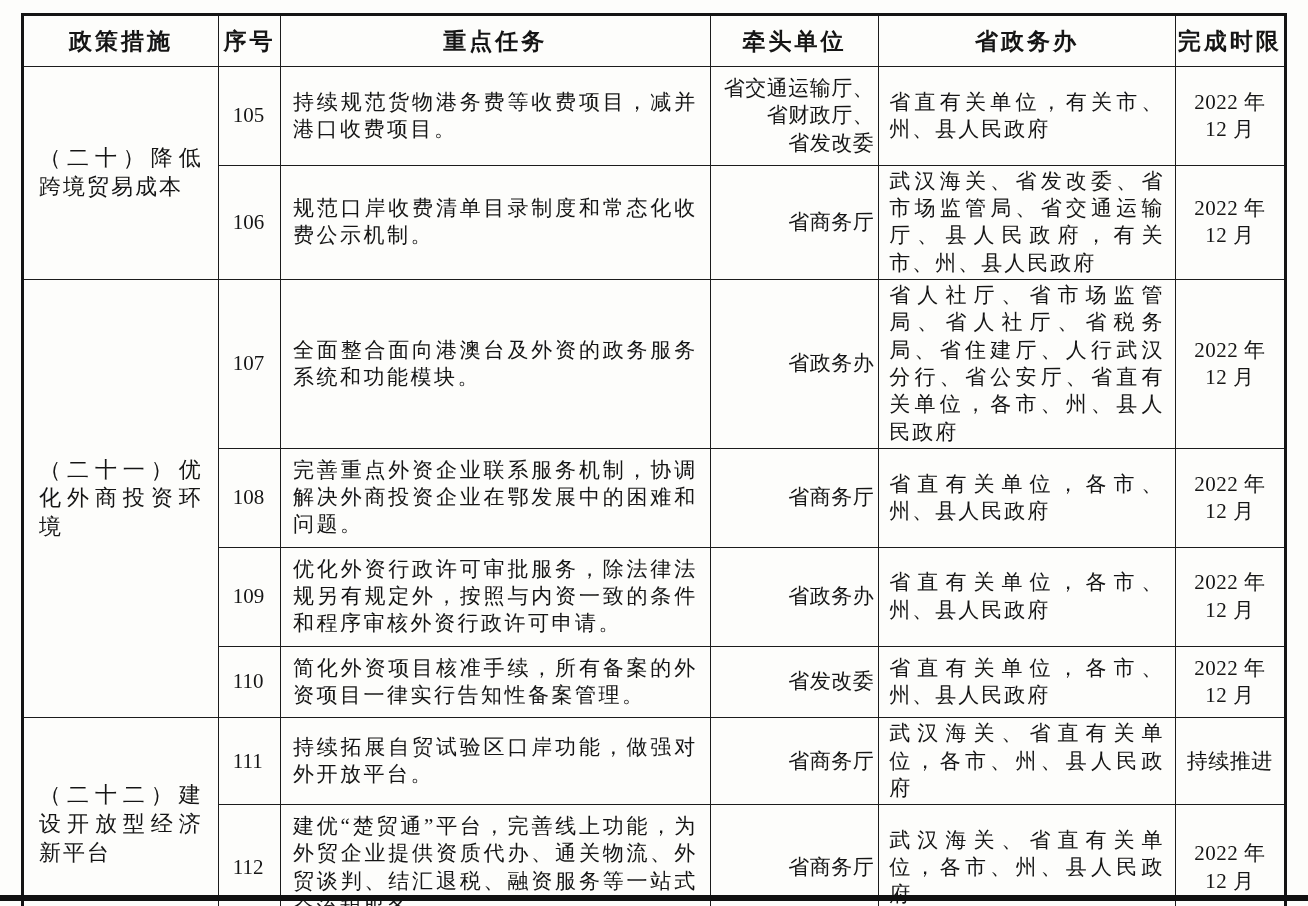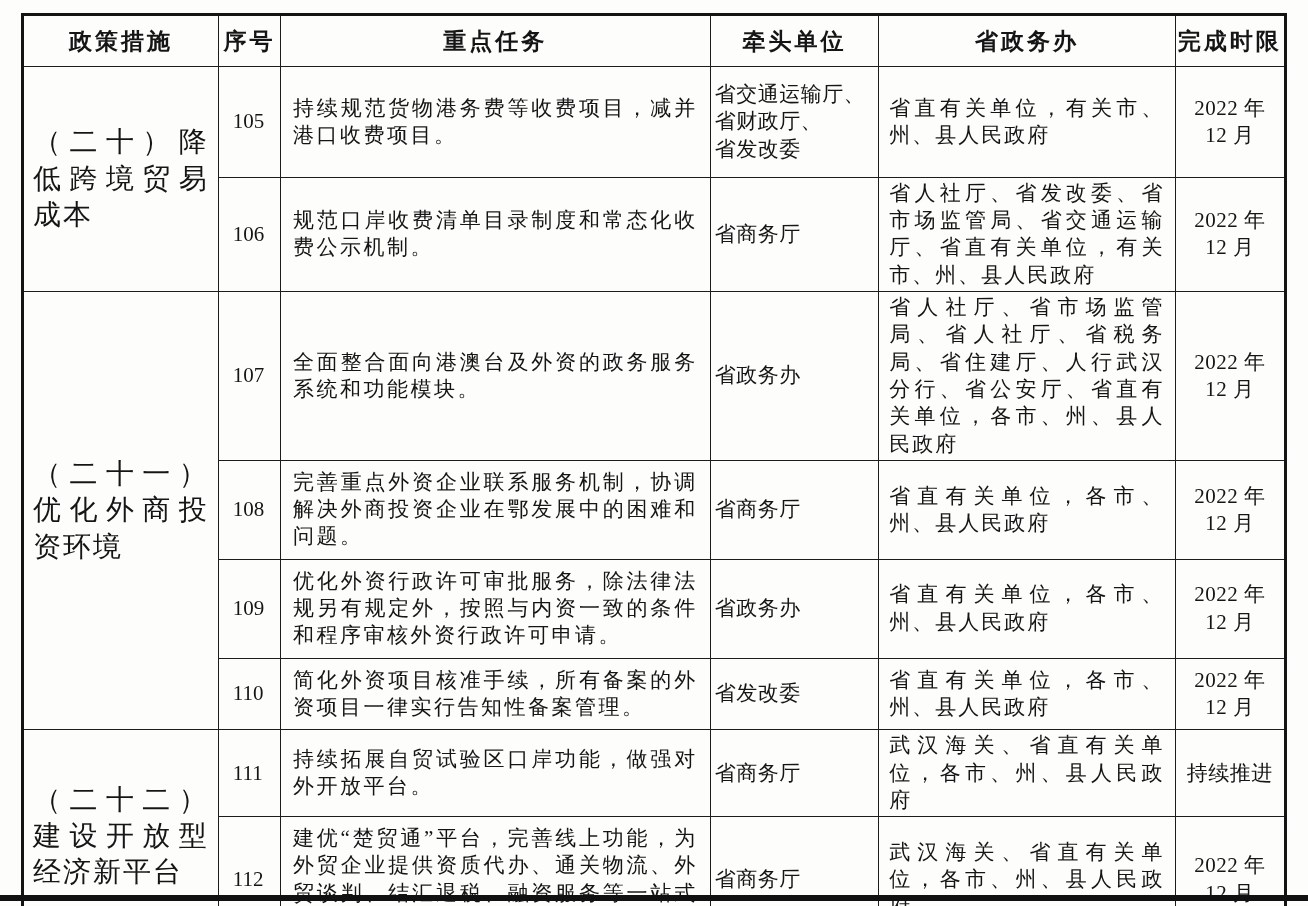--- a/index.html
+++ b/index.html
@@ -40,41 +40,41 @@
     height: 46px;
     text-align: center;
     padding: 2px 0;
   }
   td {
     font-size: 21px;
     line-height: 1.3;
     padding: 8px 10px;
   }
   td.measure {
-    font-size: 28px;
+    font-size: 22px;
     letter-spacing: 2px;
     text-align: justify;
-    padding: 8px 9px;
+    padding: 8px 15px;
     margin-left: 24px;
   }
   td.num {
     text-align: left;
     padding: 8px 14px;
     letter-spacing: 0;
   }
   td.task {
     text-align: justify;
     letter-spacing: 2.5px;
     padding: 8px 12px;
     margin-left: 10px;
   }
   td.lead {
-    text-align: left;
+    text-align: right;
     white-space: pre-line;
-    padding: 14px 4px;
+    padding: 8px 4px;
     letter-spacing: 0.5px;
   }
   td.resp {
     text-align: justify;
     letter-spacing: 2px;
     padding: 2px 10px;
   }
   td.deadline {
     text-align: center;
     white-space: pre-line;
@@ -123,21 +123,21 @@
 省财政厅、
 省发改委</td>
           <td class="resp">省直有关单位，有关市、州、县人民政府</td>
           <td class="deadline">2022 年
 12 月</td>
         </tr>
         <tr>
           <td class="num">106</td>
           <td class="task">规范口岸收费清单目录制度和常态化收费公示机制。</td>
           <td class="lead">省商务厅</td>
-          <td class="resp">省人社厅、省发改委、省市场监管局、省交通运输厅、省直有关单位，有关市、州、县人民政府</td>
+          <td class="resp">武汉海关、省发改委、省市场监管局、省交通运输厅、县人民政府，有关市、州、县人民政府</td>
           <td class="deadline">2022 年
 12 月</td>
         </tr>
         <tr>
           <td rowspan="4" class="measure">（二十一）优化外商投资环境</td>
           <td class="num">107</td>
           <td class="task">全面整合面向港澳台及外资的政务服务系统和功能模块。</td>
           <td class="lead">省政务办</td>
           <td class="resp">省人社厅、省市场监管局、省人社厅、省税务局、省住建厅、人行武汉分行、省公安厅、省直有关单位，各市、州、县人民政府</td>
           <td class="deadline">2022 年

